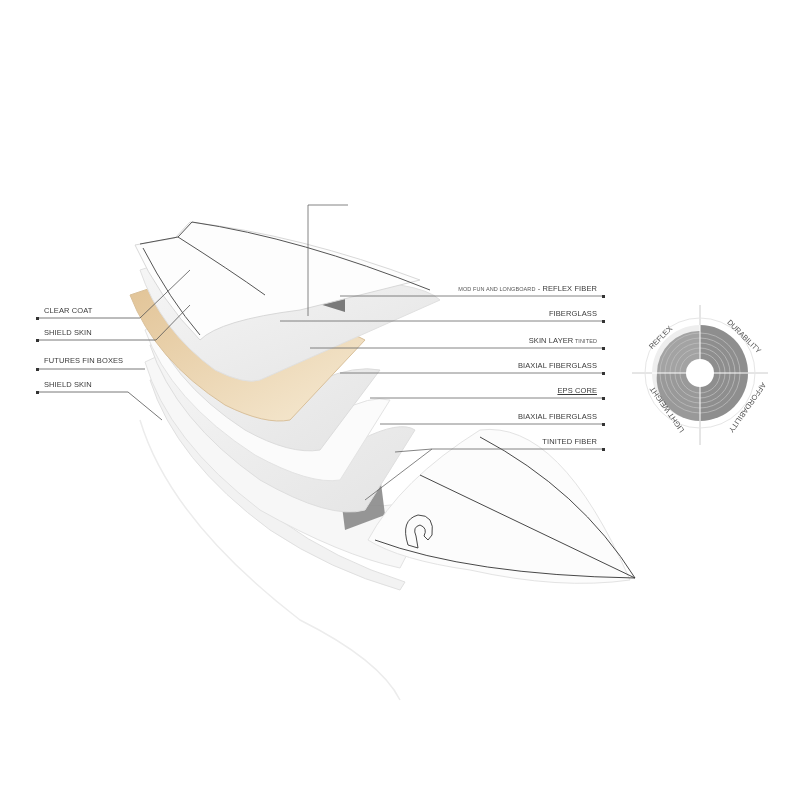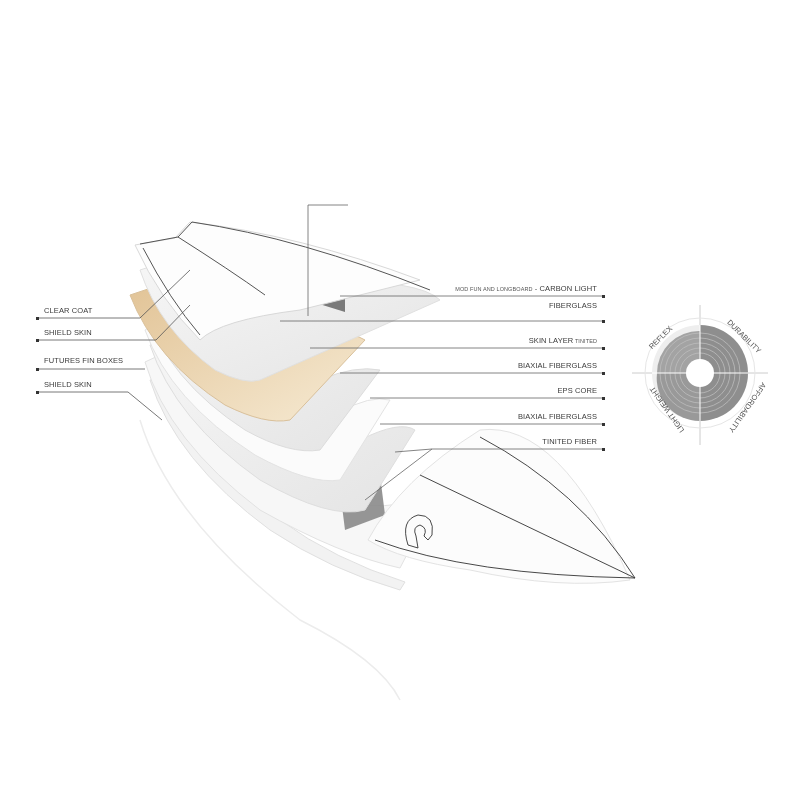--- a/index.html
+++ b/index.html
@@ -122,28 +122,28 @@
       <circle cx="700" cy="373" r="14" fill="#ffffff"></circle>
     </g>
   </svg>
 
   <div class="lbl" style="left:44px; top:306px;">CLEAR COAT</div>
   <div class="lbl" style="left:44px; top:328px;">SHIELD SKIN</div>
   <div class="lbl" style="left:44px; top:356px;">FUTURES FIN BOXES</div>
   <div class="lbl" style="left:44px; top:380px;">SHIELD SKIN</div>
 
   <div class="lbl right" style="right:203px; top:284px;">
-    <small>MOD FUN AND LONGBOARD</small><span> - CARBON LIGHT</span>
+    <small>MOD FUN AND LONGBOARD</small><span> - REFLEX FIBER</span>
   </div>
-  <div class="lbl right" style="right:203px; top:301px;">FIBERGLASS</div>
+  <div class="lbl right" style="right:203px; top:309px;">FIBERGLASS</div>
   <div class="lbl right" style="right:203px; top:336px;">
     <span>SKIN LAYER</span><small> TINITED</small>
   </div>
   <div class="lbl right" style="right:203px; top:361px;">BIAXIAL FIBERGLASS</div>
-  <div class="lbl right" style="right:203px; top:386px;">EPS CORE</div>
+  <div class="lbl right" style="right:203px; top:386px;text-decoration:underline;">EPS CORE</div>
   <div class="lbl right" style="right:203px; top:412px;">BIAXIAL FIBERGLASS</div>
   <div class="lbl right" style="right:203px; top:437px;">TINITED FIBER</div>
 
   <div class="radar-lbl" style="left:646px; top:333px; transform: rotate(-45deg);">REFLEX</div>
   <div class="radar-lbl" style="left:722px; top:332px; transform: rotate(45deg);">DURABILITY</div>
   <div class="radar-lbl" style="left:718px; top:403px; transform: rotate(125deg);">AFFORDABILITY</div>
   <div class="radar-lbl" style="left:640px; top:405px; transform: rotate(-125deg) scaleX(-1) scaleY(-1) rotate(180deg);">LIGHT WEIGHT</div>
 
 </div>
 

